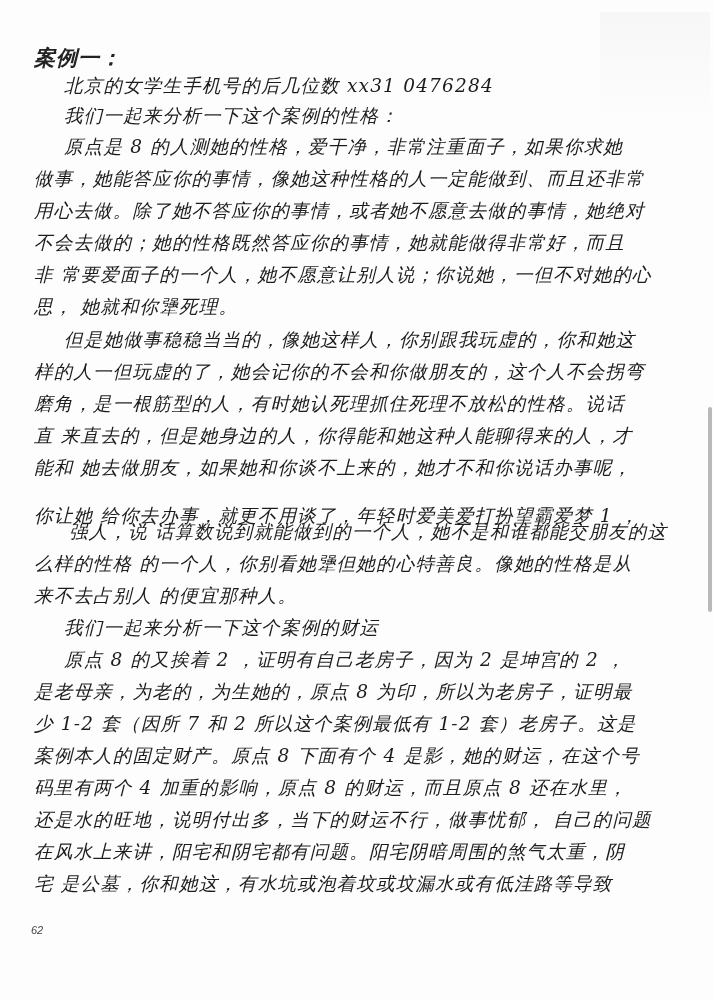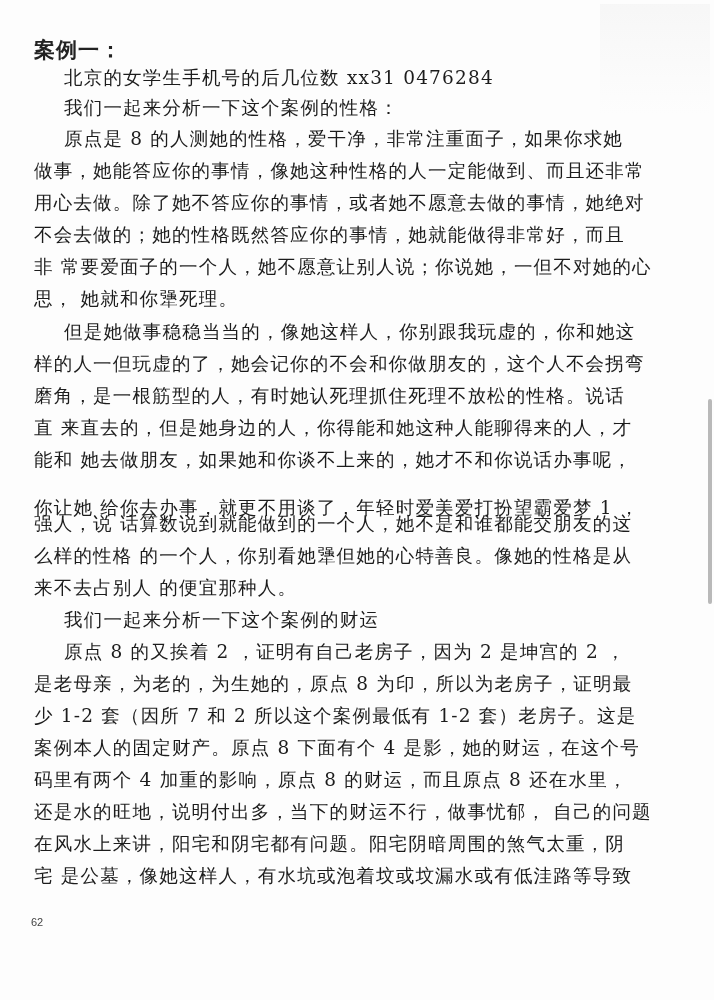--- a/index.html
+++ b/index.html
@@ -3,21 +3,21 @@
 <meta charset="utf-8">
 <style>
   html, body { margin: 0; padding: 0; }
   body {
     width: 714px; height: 1000px; overflow: hidden;
     background: #fdfdfd;
     font-family: "DejaVu Serif", "Liberation Serif", serif;
     color: #1a1a1a;
     position: relative;
   }
-  .page { position: absolute; left: 0; top: 4px; width: 714px; height: 778px; }
+  .page { position: absolute; left: 0; top: 12px; width: 714px; height: 778px; font-style: italic; }
   .heading {
     position: absolute; left: 34px; top: 32px;
     font-family: "DejaVu Sans", "Liberation Sans", sans-serif;
     font-size: 21px; font-weight: bold; color: #222;
     letter-spacing: 1px;
   }
   .line {
     position: absolute; left: 34px;
     font-size: 18.5px; line-height: 24px;
     white-space: nowrap; letter-spacing: 1.2px;
@@ -51,28 +51,28 @@
       <div class="line" style="top: 187px;">用心去做。除了她不答应你的事情，或者她不愿意去做的事情，她绝对</div>
       <div class="line" style="top: 219px;"> 不会去做的；她的性格既然答应你的事情，她就能做得非常好，而且</div>
       <div class="line" style="top: 251px; text-align: center;">非 常要爱面子的一个人，她不愿意让别人说；你说她，一但不对她的心</div>
       <div class="line" style="top: 283px; text-align: center;">思， 她就和你犟死理。</div>
       <div class="line indent" style="top: 316px;">但是她做事稳稳当当的，像她这样人，你别跟我玩虚的，你和她这</div>
       <div class="line" style="top: 348px;">样的人一但玩虚的了，她会记你的不会和你做朋友的，这个人不会拐弯</div>
       <div class="line" style="top: 380px;"> 磨角，是一根筋型的人，有时她认死理抓住死理不放松的性格。说话</div>
       <div class="line" style="top: 412px;">直 来直去的，但是她身边的人，你得能和她这种人能聊得来的人，才</div>
       <div class="line" style="top: 444px;">能和 她去做朋友，如果她和你谈不上来的，她才不和你说话办事呢，</div>
       <div class="line" style="top: 476px; margin-top: 16px;">你让她 给你去办事，就更不用谈了，年轻时爱美爱打扮望霸爱梦 1 ，</div>
-      <div class="line" style="top: 508px;">强人，说 话算数说到就能做到的一个人，她不是和谁都能交朋友的这</div>
+      <div class="line" style="top: 508px; margin-left: 35px;">强人，说 话算数说到就能做到的一个人，她不是和谁都能交朋友的这</div>
       <div class="line" style="top: 540px;">么样的性格 的一个人，你别看她犟但她的心特善良。像她的性格是从</div>
       <div class="line" style="top: 572px;">来不去占别人 的便宜那种人。</div>
       <div class="line indent" style="top: 604px;">我们一起来分析一下这个案例的财运</div>
       <div class="line indent" style="top: 636px;">原点 8 的又挨着 2 ，证明有自己老房子，因为 2 是坤宫的 2 ，</div>
       <div class="line" style="top: 668px;">是老母亲，为老的，为生她的，原点 8 为印，所以为老房子，证明最</div>
       <div class="line" style="top: 700px;"> 少 1-2 套（因所 7 和 2 所以这个案例最低有 1-2 套）老房子。这是</div>
       <div class="line" style="top: 732px;"> 案例本人的固定财产。原点 8 下面有个 4 是影，她的财运，在这个号</div>
       <div class="line" style="top: 764px;"> 码里有两个 4 加重的影响，原点 8 的财运，而且原点 8 还在水里，</div>
       <div class="line" style="top: 796px;"> 还是水的旺地，说明付出多，当下的财运不行，做事忧郁， 自己的问题</div>
       <div class="line" style="top: 828px;"> 在风水上来讲，阳宅和阴宅都有问题。阳宅阴暗周围的煞气太重，阴</div>
-      <div class="line" style="top: 860px;">宅 是公墓，像她这样人，有水坑或泡着坟或坟漏水或有低洼路等导致</div>
+      <div class="line" style="top: 860px;">宅 是公墓，你和她这，有水坑或泡着坟或坟漏水或有低洼路等导致</div>
     </div>
   <div class="pagenum">62</div>
   <div class="scrollbar"></div>
 </div>
 
 </body></html>

